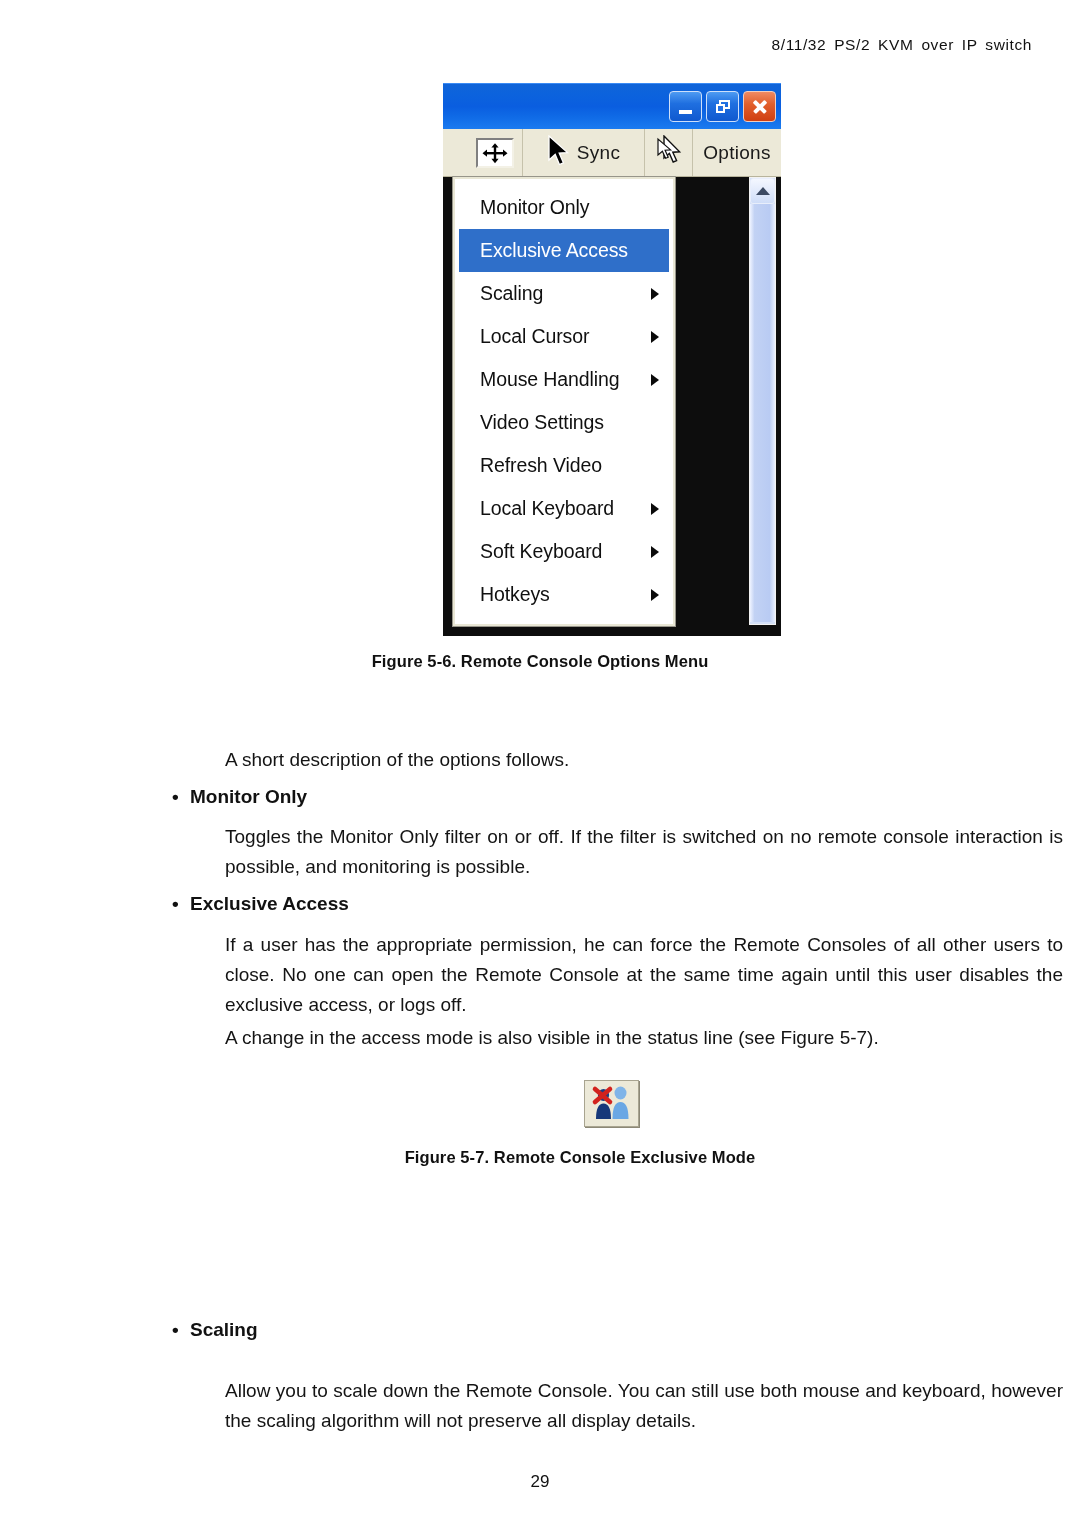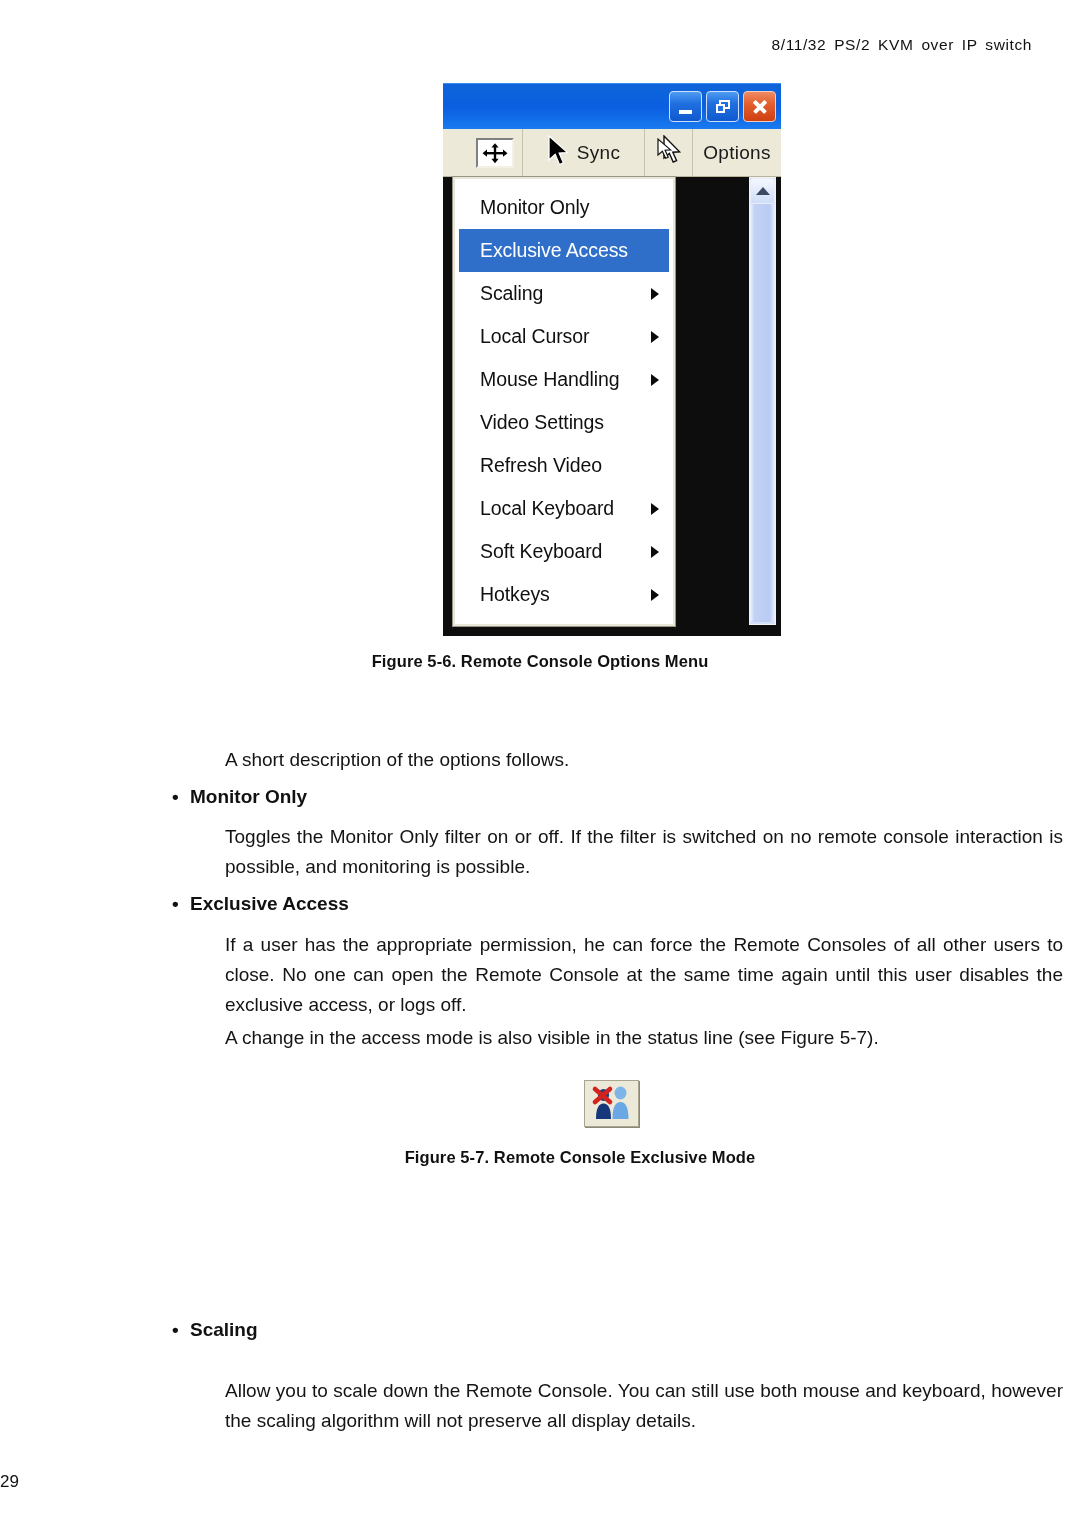--- a/index.html
+++ b/index.html
@@ -251,20 +251,21 @@
     box-sizing: border-box;
   }
   .excl-icon svg { display: block; }
 
   
   .page-num {
     position: absolute;
     top: 1472px;
     left: 0;
     width: 100%;
+    text-align: center;
     font-size: 17px;
     color: #111;
   }
 </style>
 </head>
 <body>
 
 <div class="page-header">8/11/32 PS/2 KVM over IP switch</div>
 
 <div class="rc-window">

